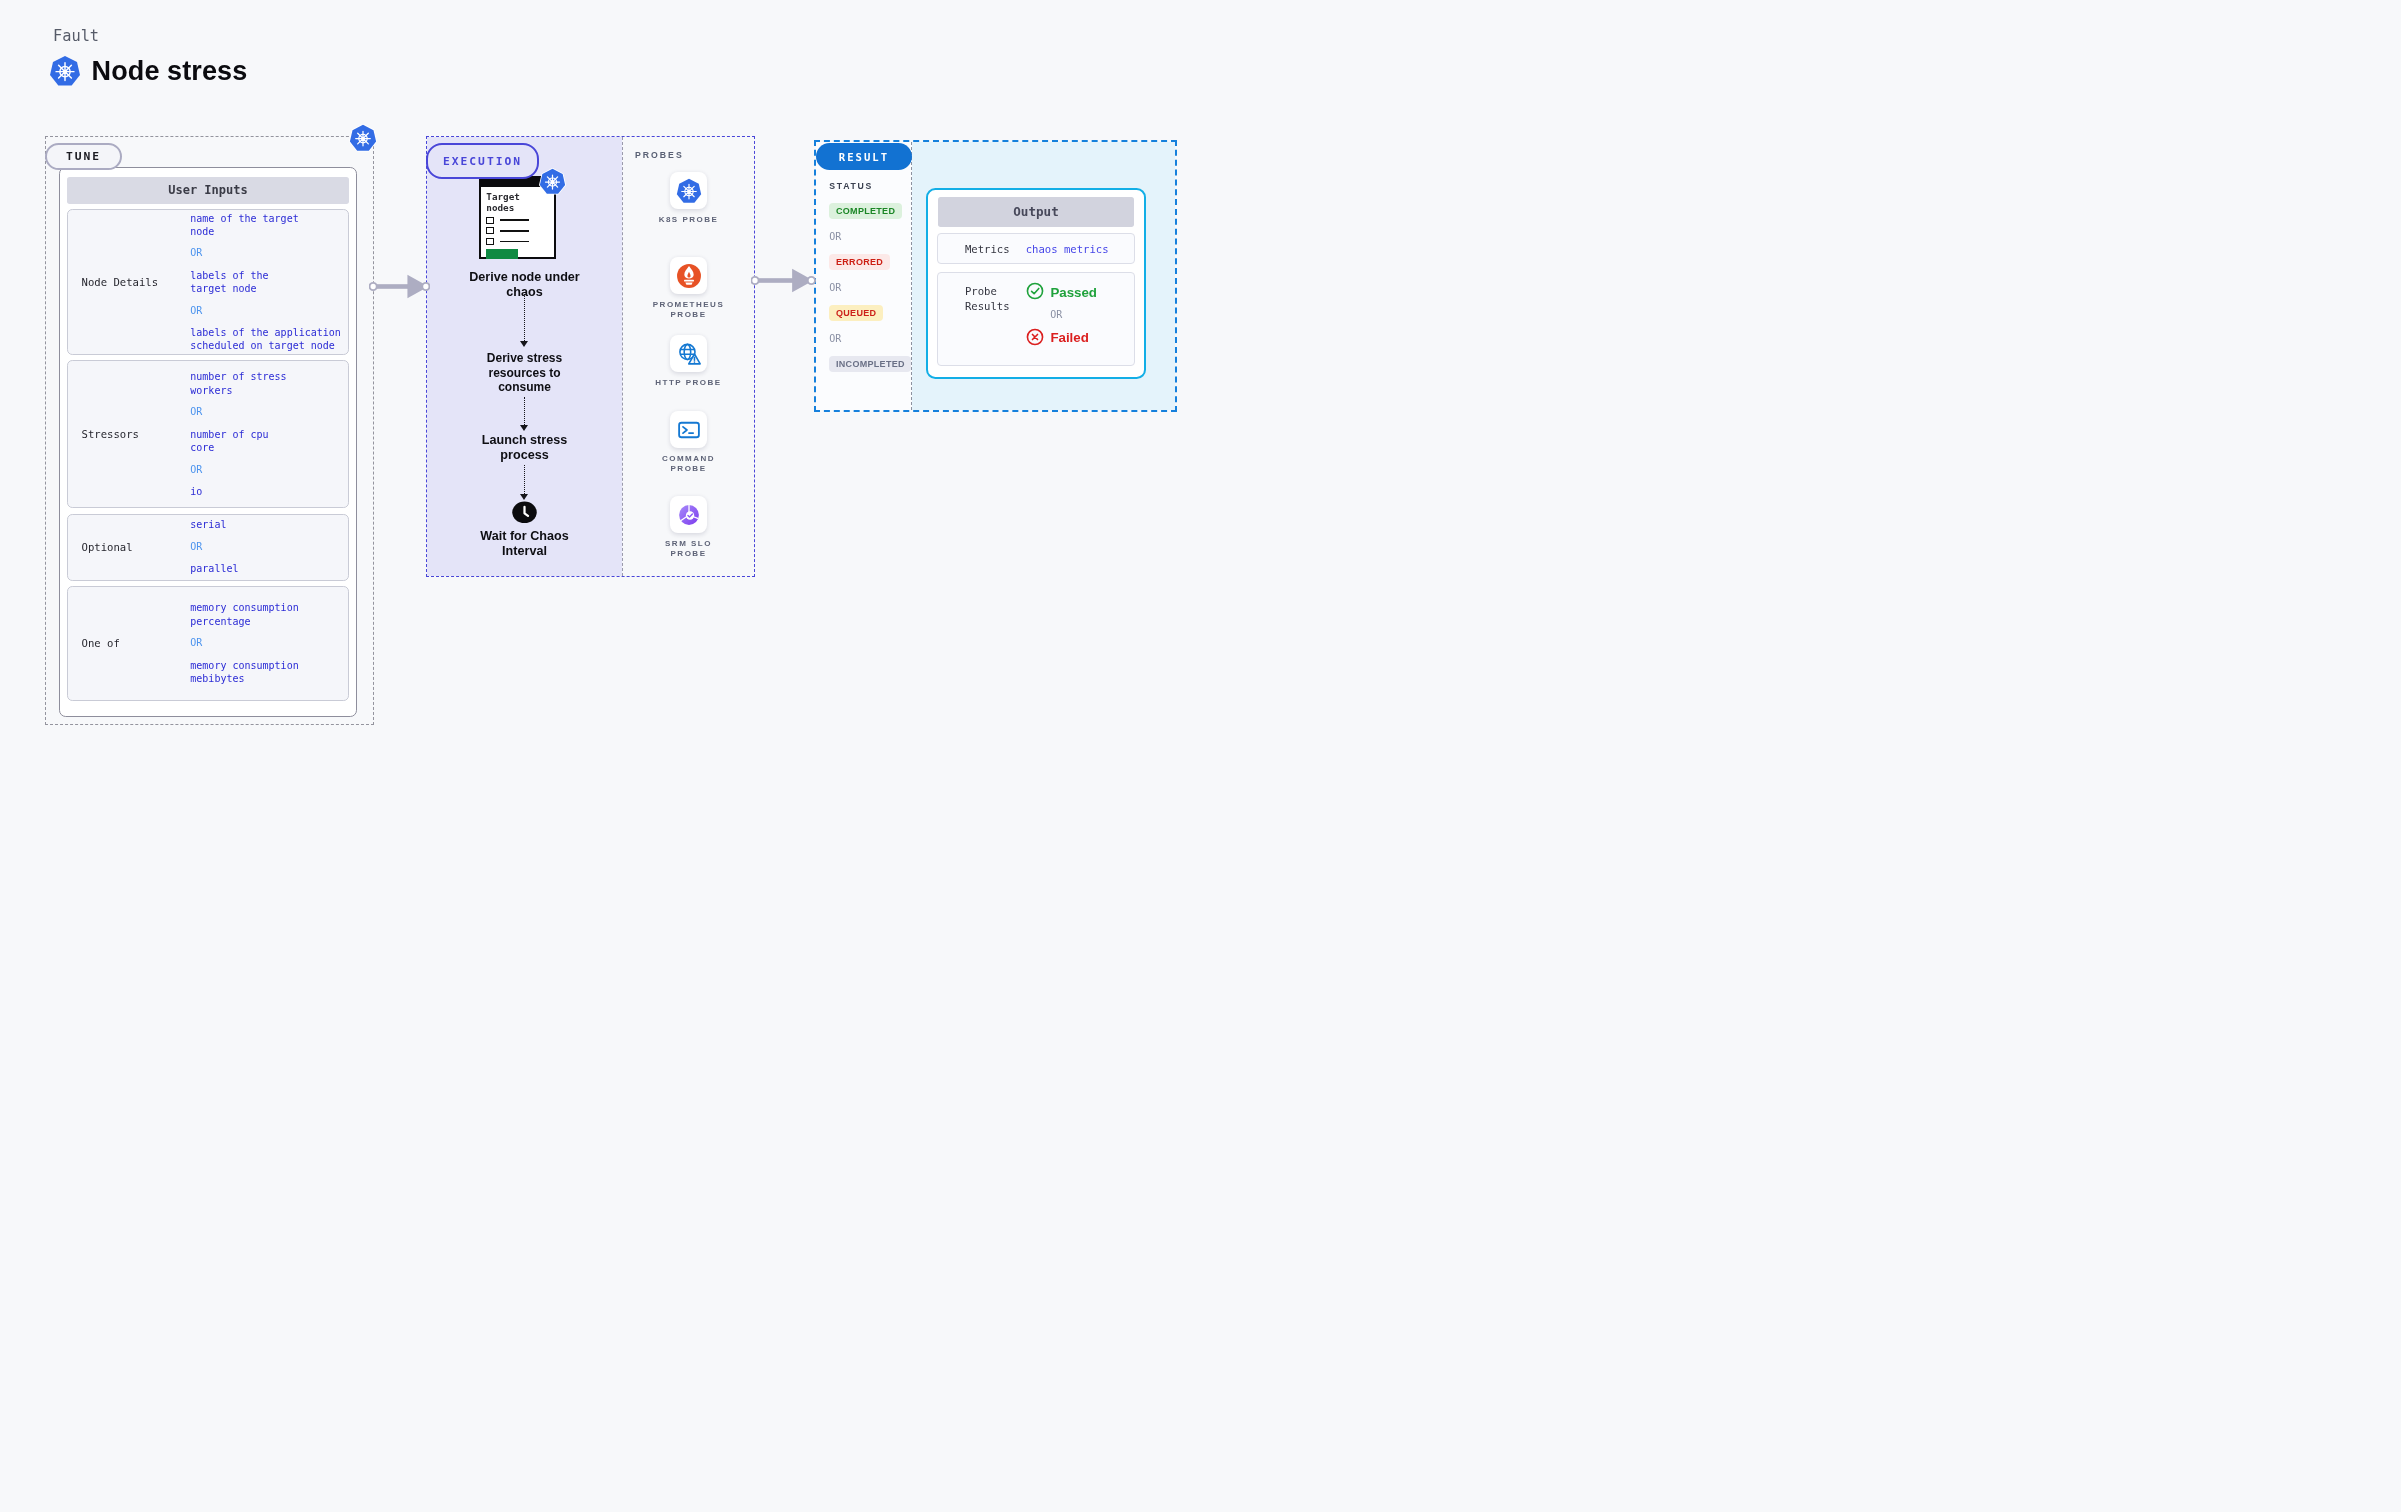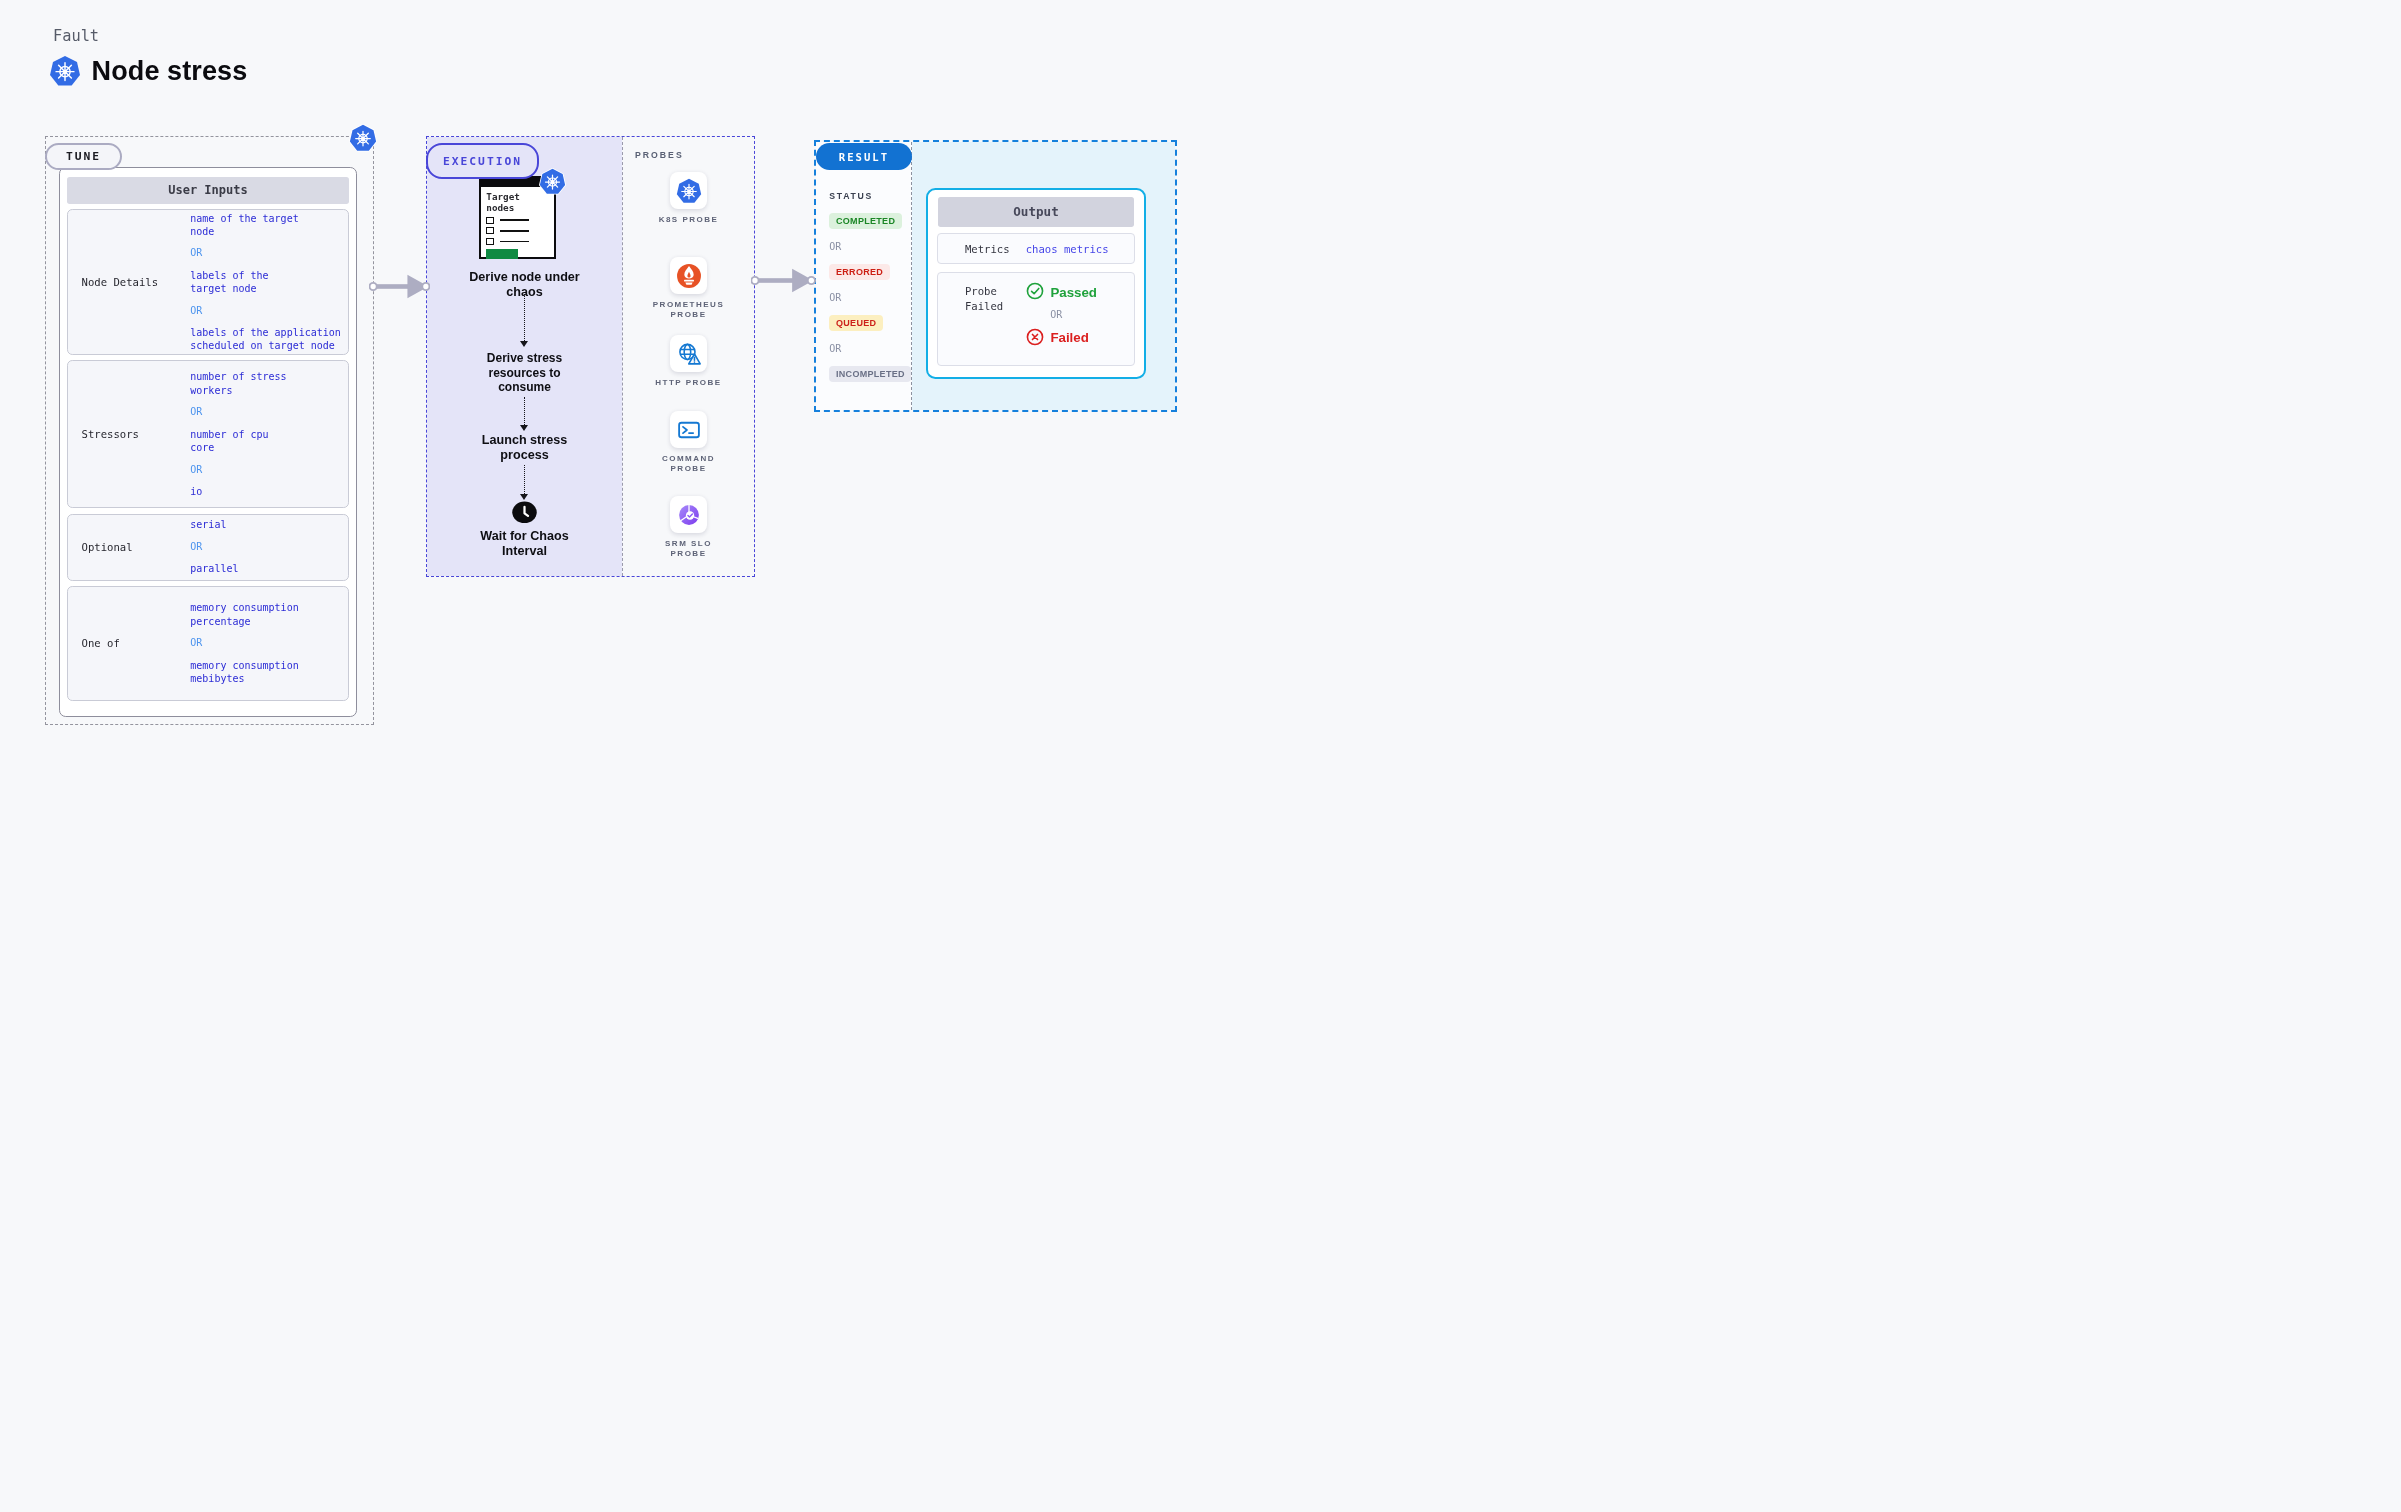--- a/index.html
+++ b/index.html
@@ -94,21 +94,21 @@
   .probe-item:nth-of-type(5){ top:359px; }
   .probe-card { width:37px; height:37px; background:#FFFFFF; border-radius:8px;
                 box-shadow:0 1.3px 4.7px rgba(40,45,80,.14); display:flex; align-items:center; justify-content:center; }
   .probe-card svg { width:26px; height:26px; }
   .probe-label { margin-top:6px; width:79px; text-align:center; font-size:8px; font-weight:700;
                  letter-spacing:1.5px; line-height:10px; color:#5E6377; }
 
   
   #status-list { position:absolute; left:13.3px; top:39px; display:flex; flex-direction:column;
                  gap:12px; align-items:flex-start; }
-  .status-heading { font-size:8.7px; font-weight:800; letter-spacing:1.7px; color:#3A4050;margin-top:10px; }
+  .status-heading { font-size:8.7px; font-weight:800; letter-spacing:1.7px; color:#3A4050; }
   .status-badge { height:16px; display:flex; align-items:center; padding:0 6.7px; border-radius:4px;
                   font-size:9px; font-weight:800; letter-spacing:0.3px; }
   .status-or { font-family:"DejaVu Sans Mono","Liberation Mono",monospace; font-size:10px; color:#8A90A4; }
 
   .output-box { position:absolute; left:110px; top:46px; width:220px; height:191px; background:#FFFFFF;
                 border:2px solid #12AEE6; border-radius:9.3px; padding:6.7px 8.7px; z-index:2; }
   .output-header { height:30px; background:#D2D3DE; border-radius:2.7px; display:flex; align-items:center;
                    justify-content:center; font-family:"DejaVu Sans Mono","Liberation Mono",monospace;
                    font-size:12.6px; font-weight:700; color:#47485A; margin:0 1.3px; }
   .output-row { background:#FAFBFE; border:1px solid #DCDEE8; border-radius:4px;padding-left:18px; }
@@ -357,21 +357,21 @@
         </div>
     </div>
     <div class="output-box">
       <div class="output-header">Output</div>
       <div class="output-row row-metrics">
         <div class="out-label">Metrics</div>
         <div class="out-value">chaos metrics</div>
       </div>
       <div class="output-row row-proberes">
         <div class="out-label">Probe
-Failed</div>
+Results</div>
         <div class="pr-results">
           <div class="pr-line">
             <span><svg viewBox="0 0 100 100" width="100%" height="100%">
                   <circle cx="50" cy="50" r="42" fill="none" stroke="#1FA23C" stroke-width="9"></circle>
                   <path d="M31 52 L45 65 L71 36" fill="none" stroke="#1FA23C" stroke-width="9" stroke-linecap="round" stroke-linejoin="round"></path>
                 </svg></span>
             <span class="pr-passed">Passed</span>
           </div>
           <div class="pr-or">OR</div>
           <div class="pr-line">

